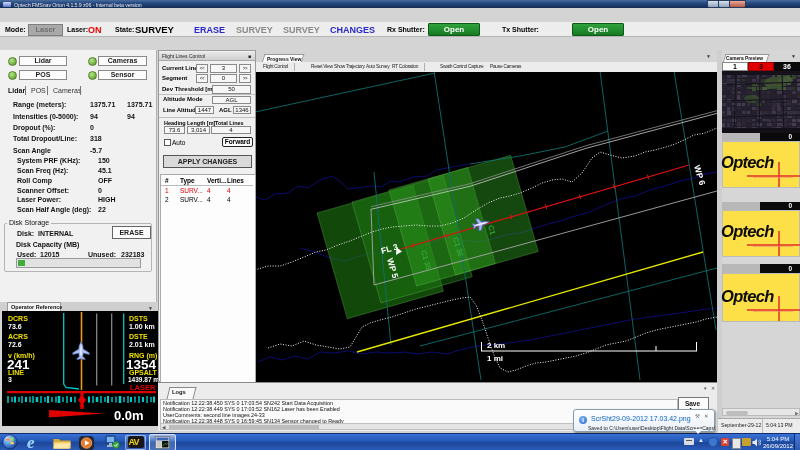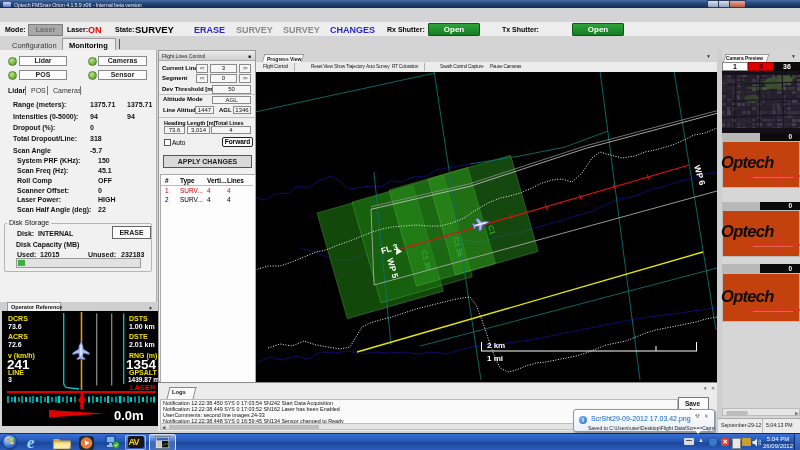--- a/index.html
+++ b/index.html
@@ -37,21 +37,21 @@
 #maptoolbar{left:256px;top:62px;width:461px;height:10px;background:#ececec;border-bottom:1px solid #9a9a9a;font-size:4.8px;color:#222;letter-spacing:-0.25px;white-space:nowrap;}
 #mapsvg{left:256px;top:72px;}
 
 #splitR{left:717px;top:50px;width:5px;height:382px;background:#cfcfcf;}
 #campanel{left:722px;top:50px;width:78px;height:382px;background:#d6d6d6;}
 
 #logs{left:158px;top:382px;width:559px;height:48px;background:#ececec;border-top:1px solid #8a8a8a;}
 .logline{left:5px;font-size:5.4px;color:#111;white-space:nowrap;}
 
 #taskbar{left:0;top:433px;width:800px;height:17px;background:linear-gradient(#3a70d6 0%,#2257b4 45%,#1c4698 55%,#2b5cba 100%);border-top:1px solid #0e2f6b;box-sizing:border-box;}
-.logopanel{background:#c2410c;border:1px solid #bbb;box-sizing:border-box;}
+.logopanel{background:#fde047;border:1px solid #bbb;box-sizing:border-box;}
 .optext{position:absolute;left:-2px;top:11px;font-size:16.5px;font-weight:bold;font-style:italic;color:#0c0c0c;letter-spacing:-0.7px;}
 
 #balloon{left:573px;top:408.5px;width:140px;height:21.5px;background:linear-gradient(#ffffff,#e9eff8);border:1px solid #8899aa;border-radius:3px;box-shadow:1px 1px 2px rgba(0,0,0,0.4);}
 </style>
 </head>
 <body>
 <div id="root">
 <div id="titlebar" class="abs"></div>
 <div id="appico" class="abs"></div>
 <div id="titletext" class="abs">Optech FMSnav Orion  4.1.5.9  z06  - Internal beta version</div>
@@ -66,26 +66,20 @@
   <div class="abs mb" style="left:115px;font-weight:bold;">State:</div>
   <div class="abs mb" style="left:135px;font-weight:bold;font-size:9.5px;top:2px;">SURVEY</div>
   <div class="abs mb" style="left:194px;font-weight:bold;color:#2a28c8;font-size:9px;top:2.5px;">ERASE</div>
   <div class="abs mb" style="left:236px;font-weight:bold;color:#8a8a8a;font-size:9px;top:2.5px;">SURVEY</div>
   <div class="abs mb" style="left:283px;font-weight:bold;color:#8a8a8a;font-size:9px;top:2.5px;">SURVEY</div>
   <div class="abs mb" style="left:330px;font-weight:bold;color:#2a28c8;font-size:9px;top:2.5px;">CHANGES</div>
   <div class="abs mb" style="left:387px;font-weight:bold;">Rx Shutter:</div>
   <div class="abs openbtn" style="left:428px;">Open</div>
   <div class="abs mb" style="left:502px;font-weight:bold;">Tx Shutter:</div>
   <div class="abs openbtn" style="left:572px;">Open</div>
-</div>
-<div id="tabrow" class="abs">
-  <div class="abs" style="left:12px;top:5px;color:#3a3a3a;">Configuration</div>
-  <div class="abs" style="left:62px;top:2px;width:52px;height:12px;background:#ececec;border:1px solid #9a9a9a;border-bottom:none;"></div>
-  <div class="abs" style="left:69px;top:4.5px;font-weight:bold;color:#000;">Monitoring</div>
-  <div class="abs" style="left:119px;top:3px;width:1px;height:10px;background:#555;"></div>
 </div>
 <div id="leftpanel" class="abs">
   <div class="abs led" style="left:8px;top:6.5px;"></div>
   <div class="abs pbtn" style="left:19px;top:6px;width:46px;height:8px;line-height:8px;">Lidar</div>
   <div class="abs led" style="left:88px;top:6.5px;"></div>
   <div class="abs pbtn" style="left:98px;top:6px;width:47px;height:8px;line-height:8px;">Cameras</div>
   <div class="abs led" style="left:8px;top:20.5px;"></div>
   <div class="abs pbtn" style="left:19px;top:20px;width:46px;height:8px;line-height:8px;">POS</div>
   <div class="abs led" style="left:88px;top:20.5px;"></div>
   <div class="abs pbtn" style="left:98px;top:20px;width:47px;height:8px;line-height:8px;">Sensor</div>

